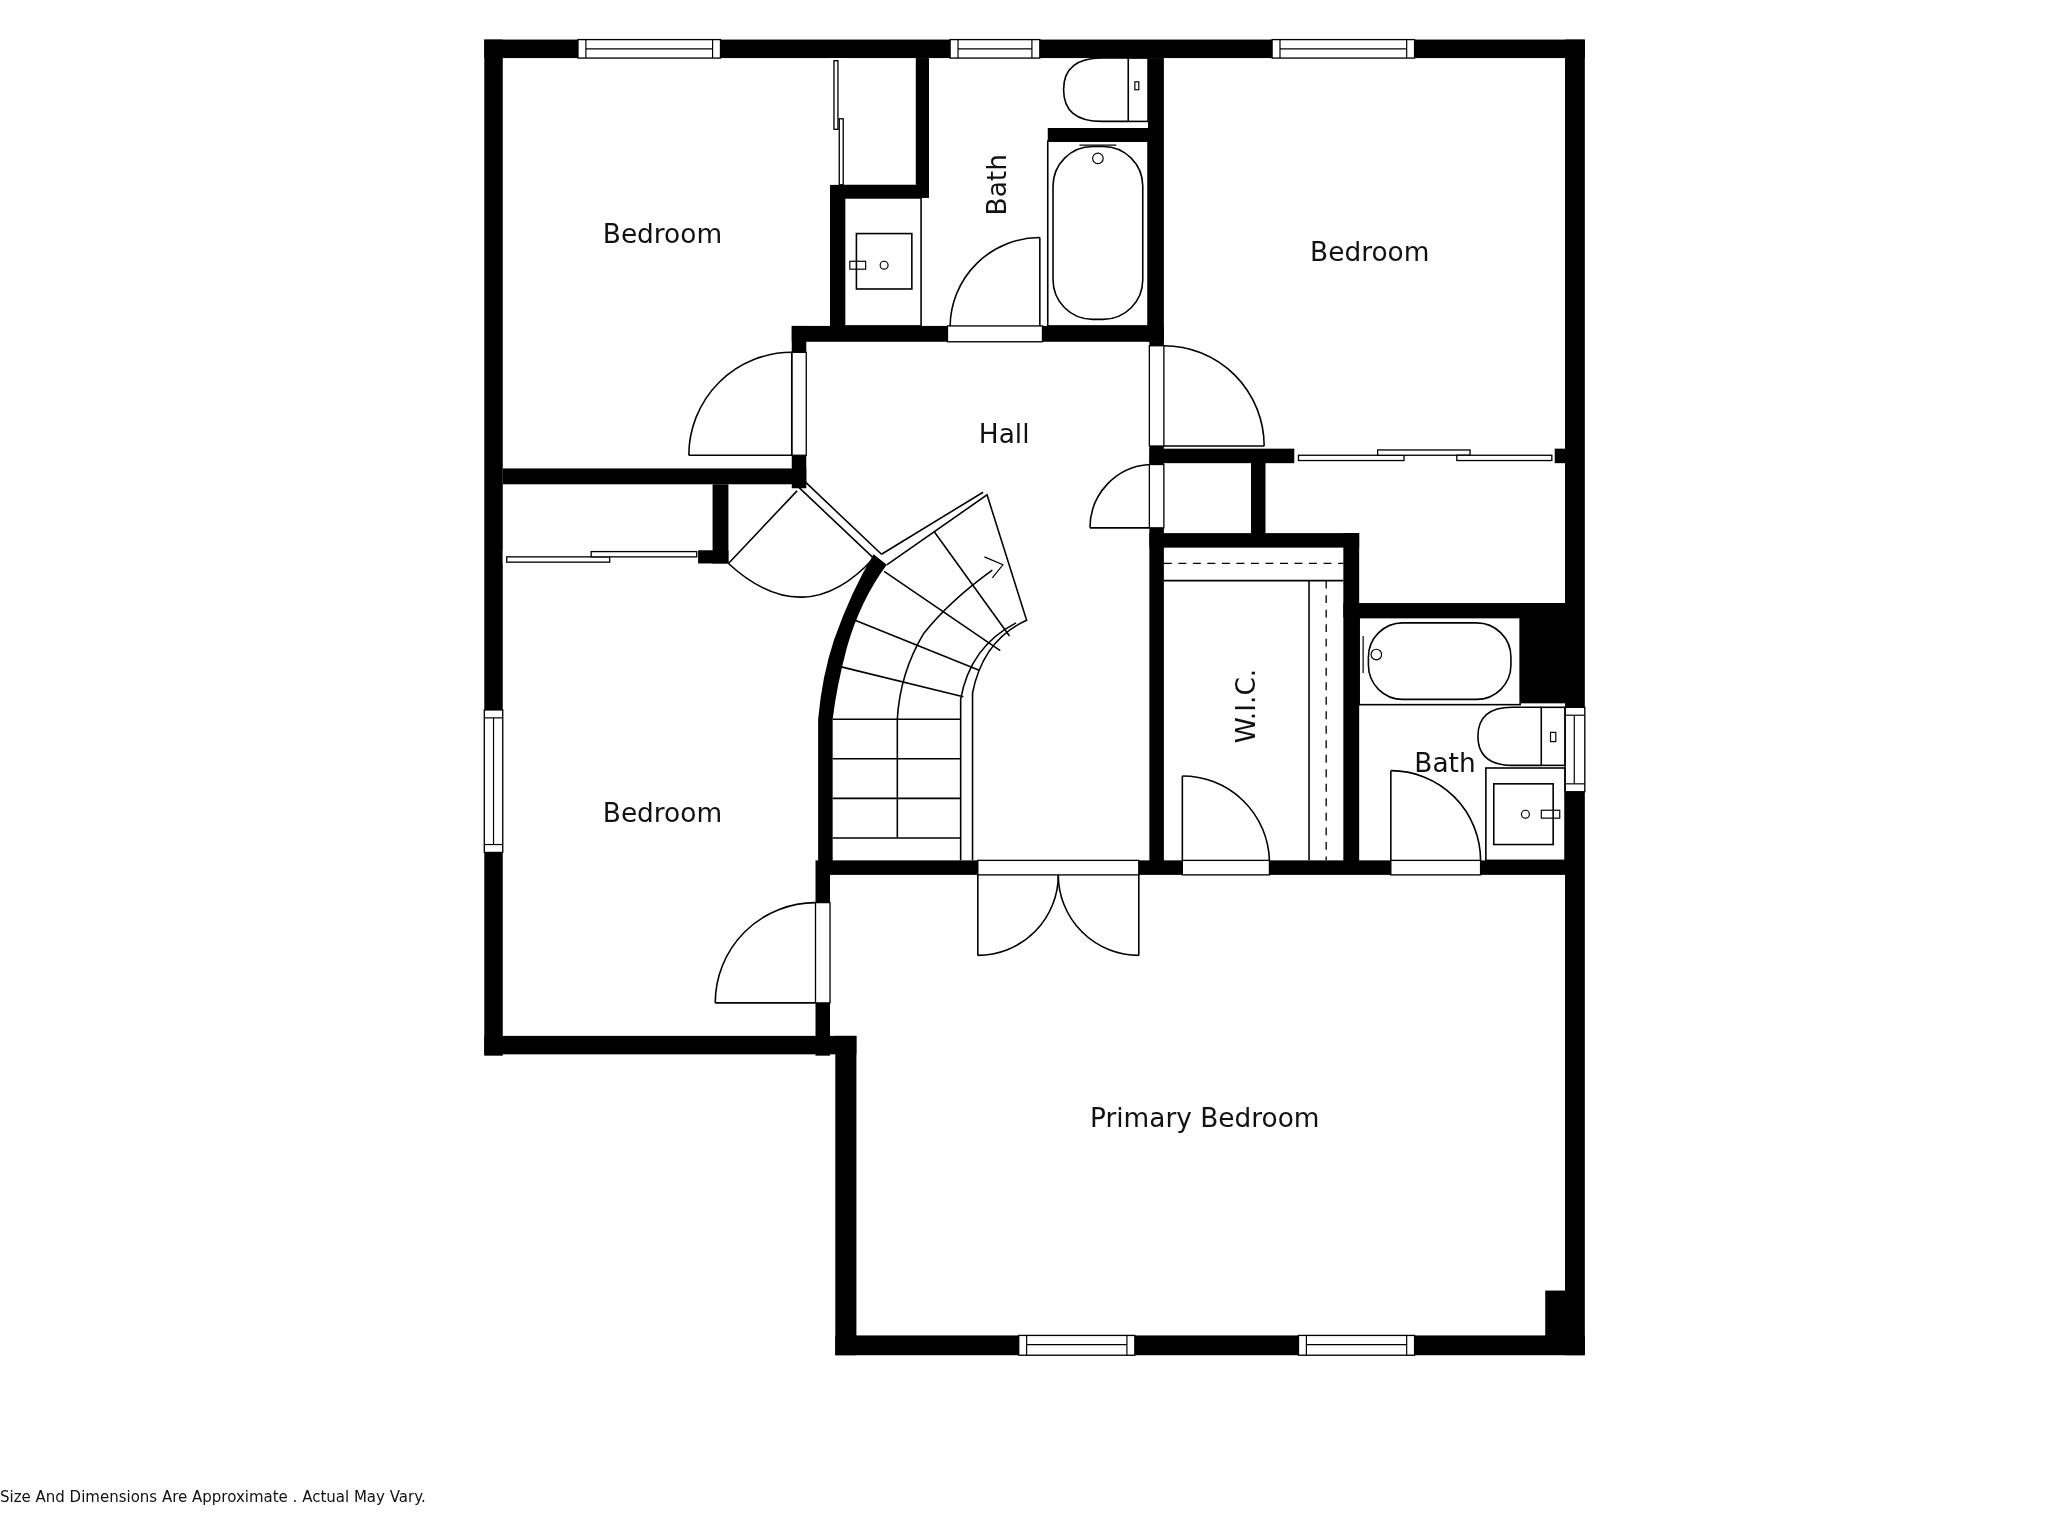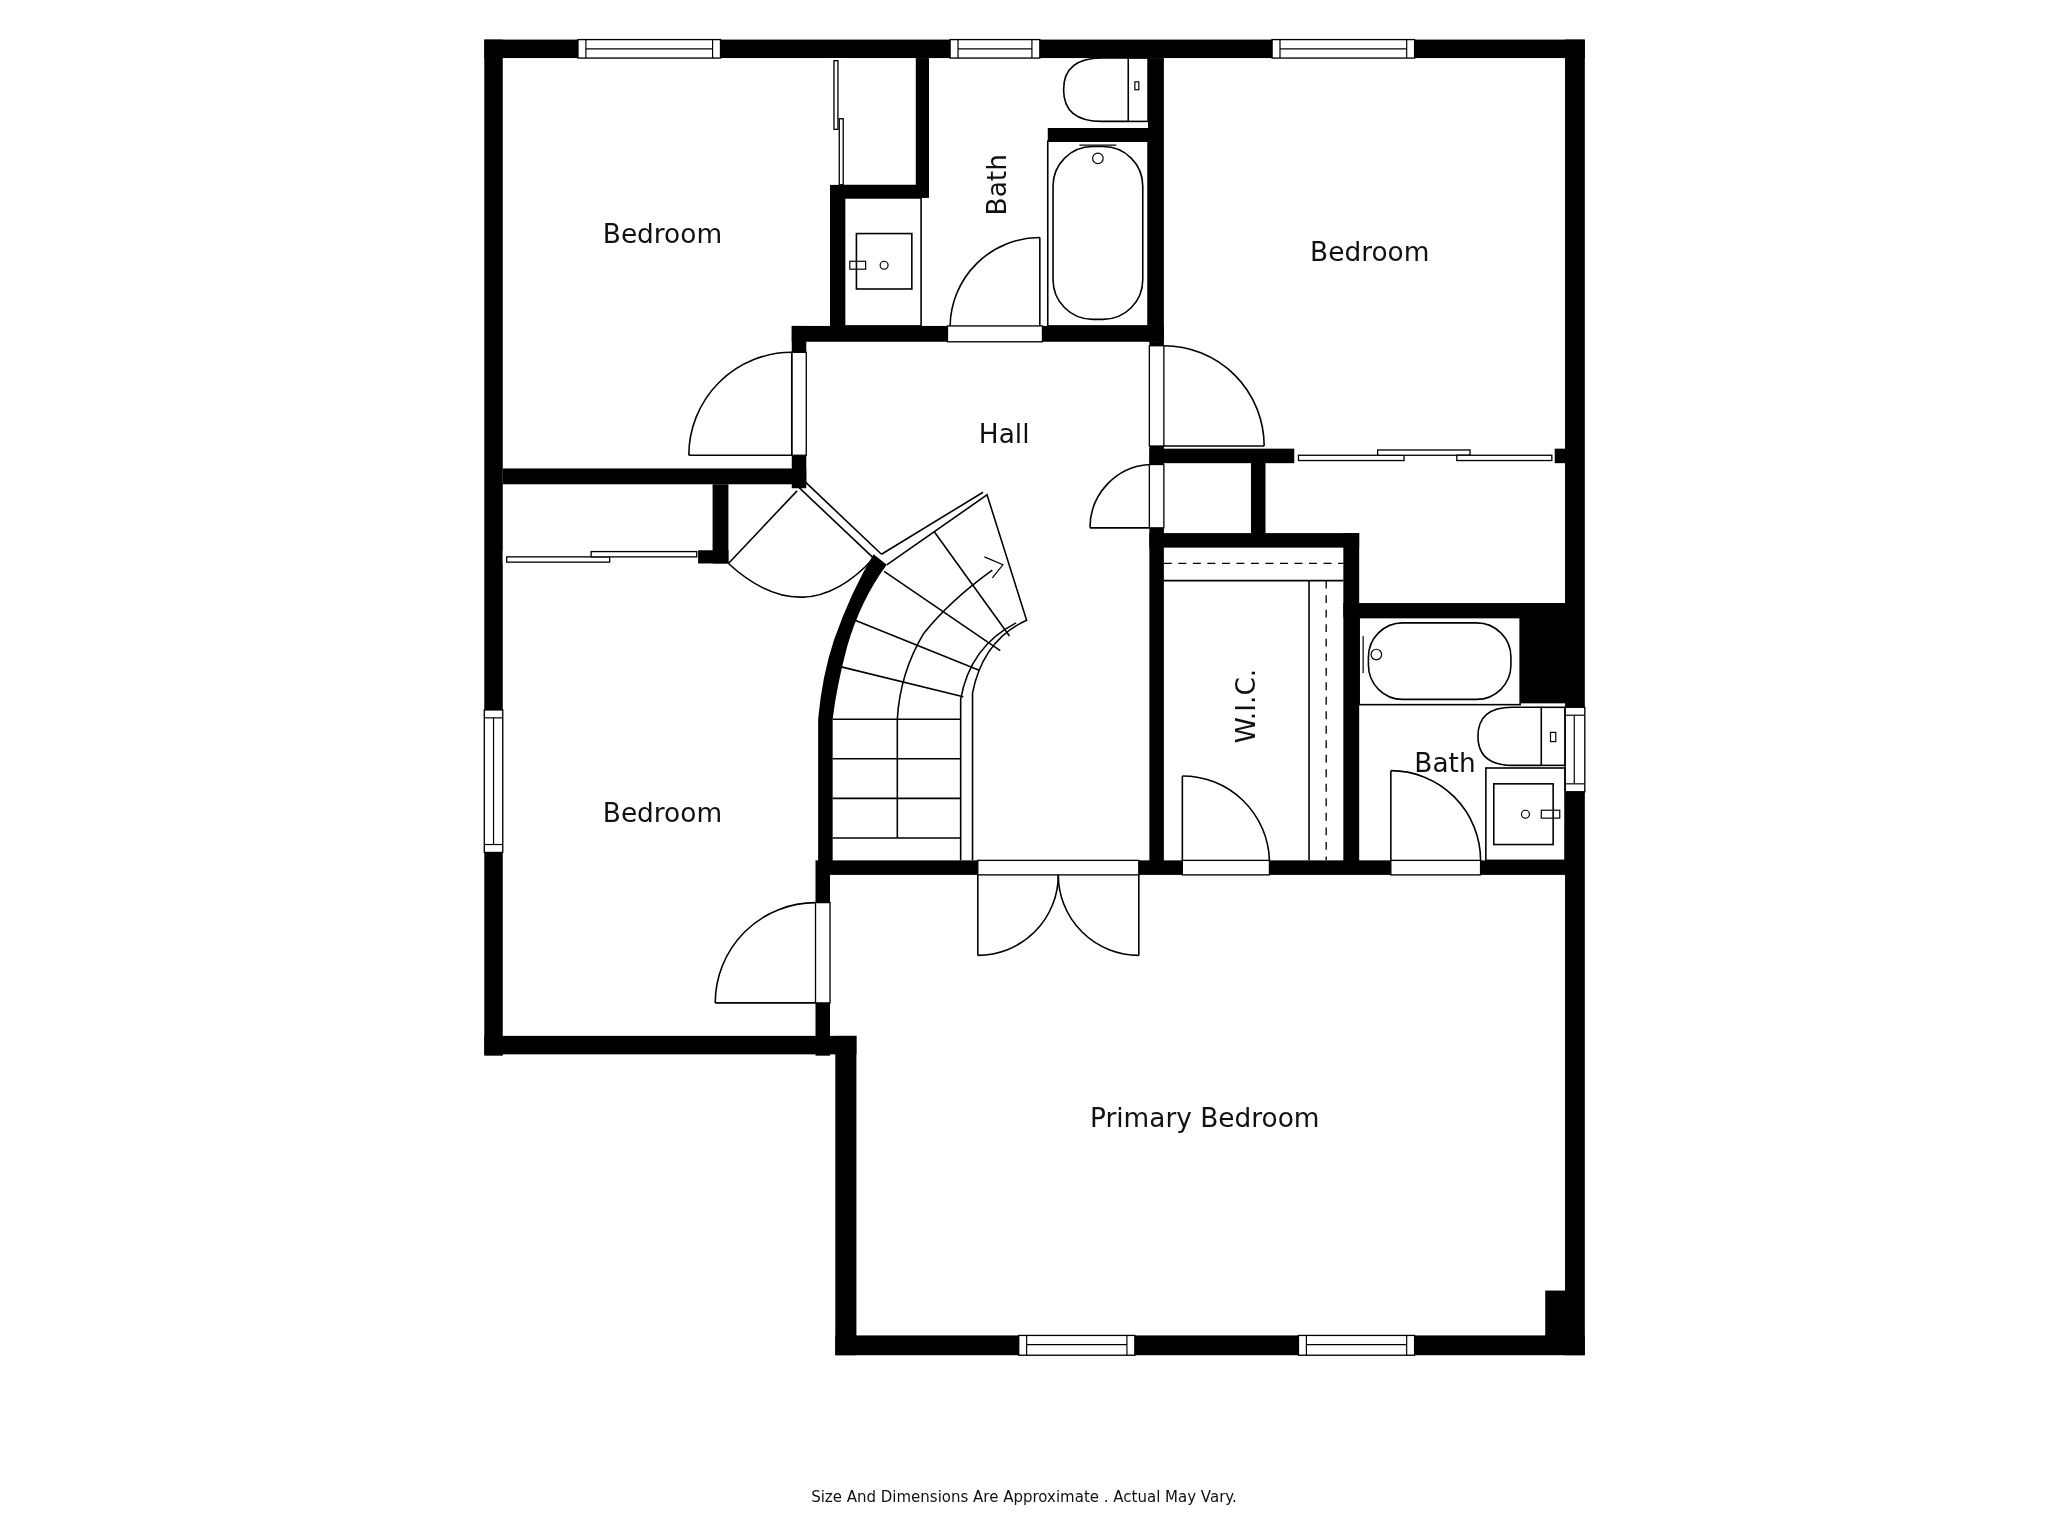--- a/index.html
+++ b/index.html
@@ -5,21 +5,21 @@
   html, body { margin: 0; padding: 0; background: #ffffff; }
   body { width: 2048px; height: 1536px; overflow: hidden; position: relative; font-family: "DejaVu Sans", sans-serif; }
   #plan { position: absolute; left: 0; top: 0; width: 2048px; height: 1536px; }
   .wall { fill: #000000; }
   .line { fill: none; stroke: #000000; stroke-width: 1.2; }
   .thin { fill: none; stroke: #000000; stroke-width: 0.9; }
   .win { fill: #ffffff; stroke: #000000; stroke-width: 1; }
   .open { fill: #ffffff; }
   .dash { fill: none; stroke: #000000; stroke-width: 1; stroke-dasharray: 6 5; }
   .label { font-family: "DejaVu Sans", sans-serif; font-size: 20px; fill: #111111; }
-  .footer { position: absolute; left: 0; width: 2048px; top: 1488px; text-align: center; font-family: "DejaVu Sans", sans-serif; font-size: 15px; color: #111111; }
+  .footer { position: absolute; left: 0; width: 2048px; top: 1488px; text-align: left; font-family: "DejaVu Sans", sans-serif; font-size: 15px; color: #111111; }
 </style>
 </head>
 <body>
 
 <svg id="plan" viewBox="0 0 1552 1164" preserveAspectRatio="none" xmlns="http://www.w3.org/2000/svg">
 
   <g>
 
     <rect class="wall" x="367" y="30" width="834" height="14"></rect>
 

